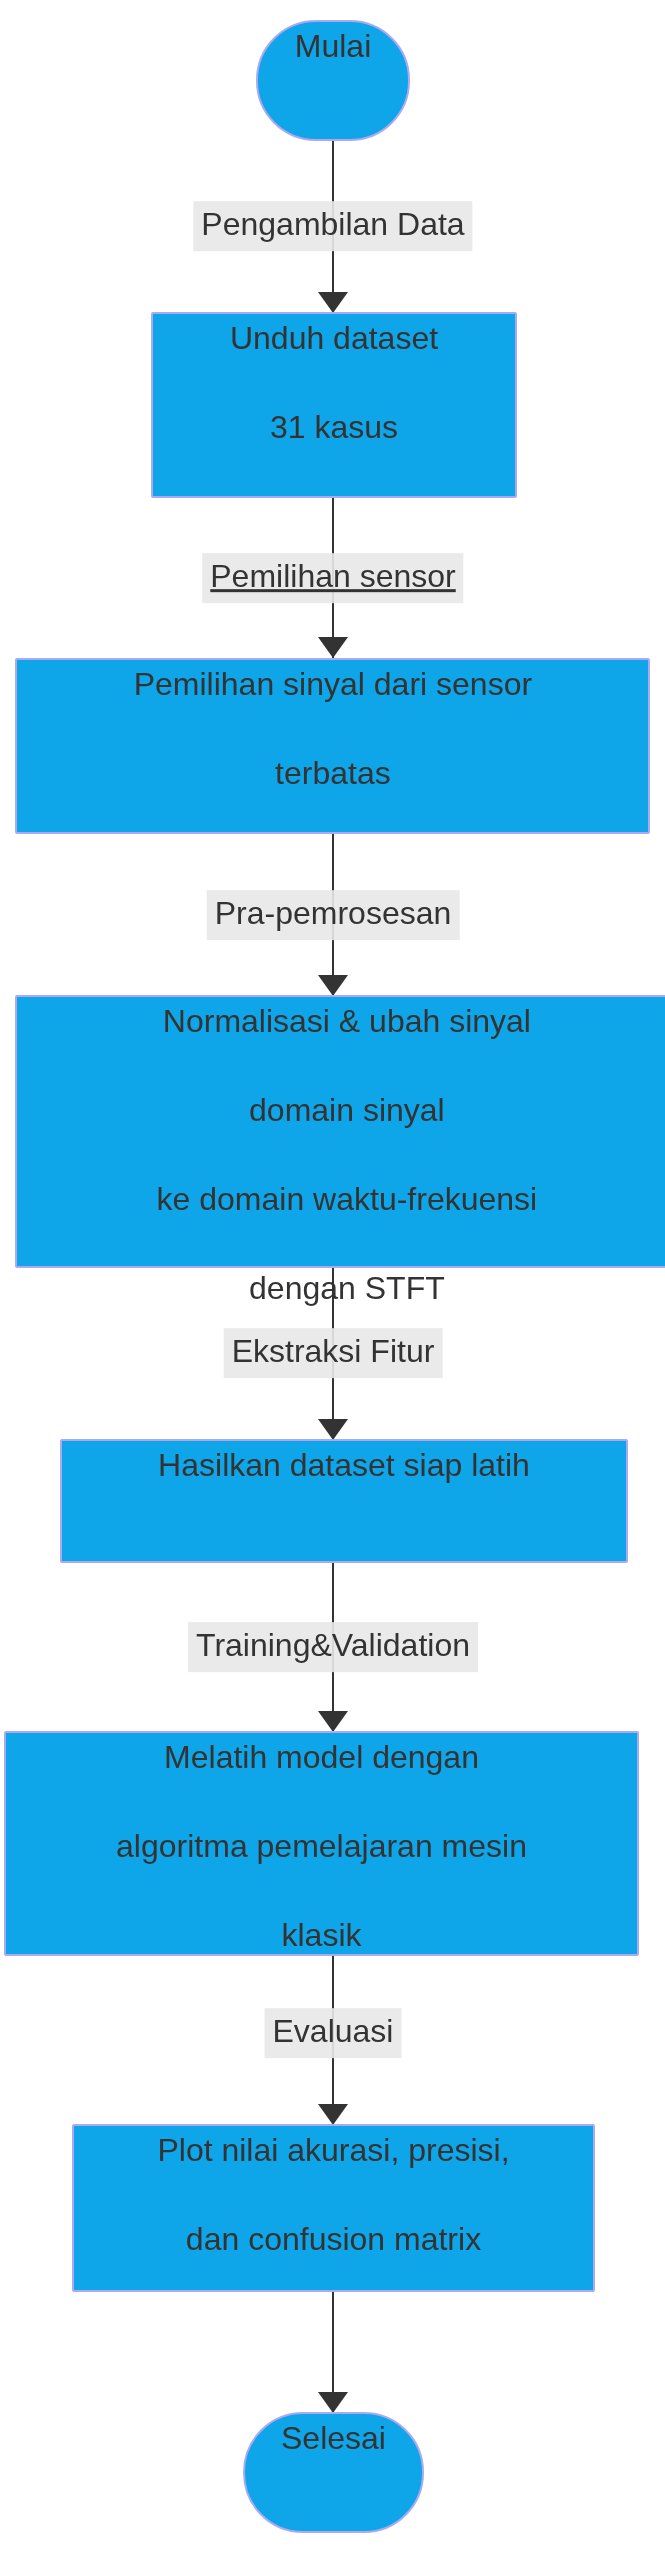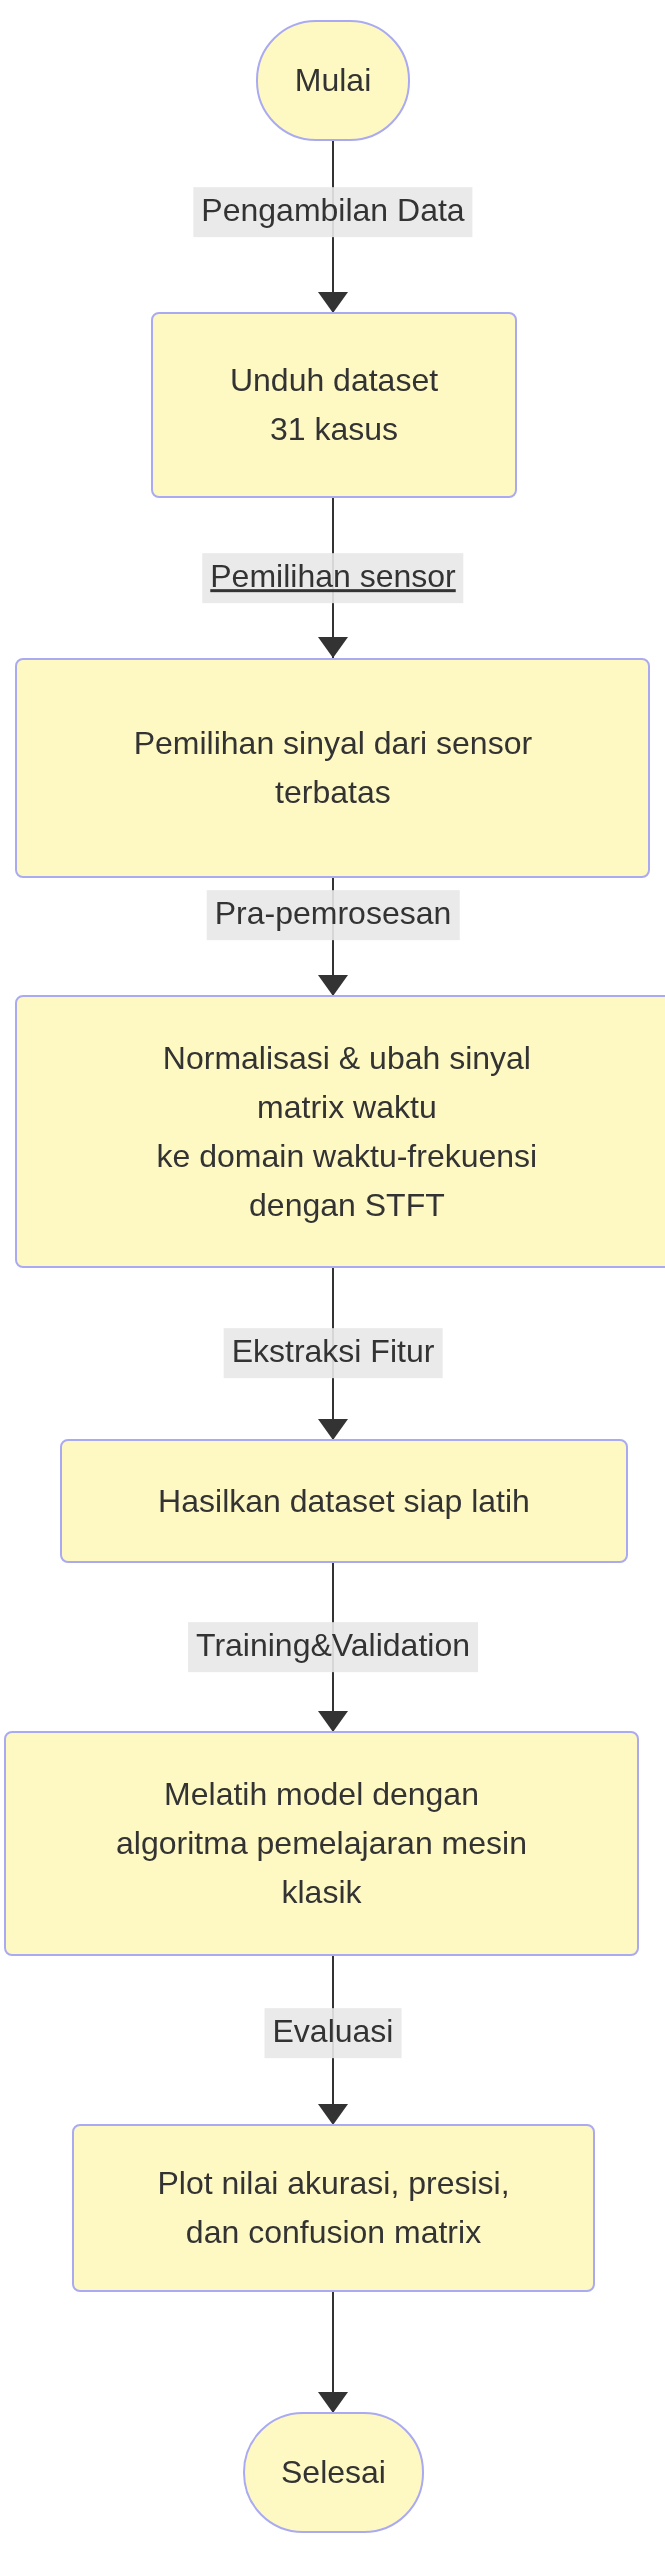--- a/index.html
+++ b/index.html
@@ -12,33 +12,32 @@
     width: 666px;
     height: 2576px;
     background: #ffffff;
     font-family: "Liberation Sans", sans-serif;
     color: #333333;
     overflow: hidden;
   }
   .node {
     position: absolute;
     box-sizing: border-box;
-    background: #fef9c3;
+    background: #0ea5e9;
     border: 2px solid #AAAAF2;
     display: flex;
     flex-direction: column;
-    justify-content: center;
     align-items: center;
     text-align: center;
     font-size: 32px;
     line-height: 49px;
     color: #333333;
     z-index: 3;
   }
-  .rect { border-radius: 8px; }
+  .rect { border-radius: 2px; gap: 40px; }
   .stadium { border-radius: 60px; }
   .flow-line {
     position: absolute;
     left: 332px;
     width: 2px;
     background: #333333;
     z-index: 1;
   }
   .arrowhead {
     position: absolute;
@@ -68,43 +67,43 @@
 <body>
 
 <div id="canvas">
 
   <div class="node stadium" style="top:20px; left:256px; width:154px; height:121px;">
     <div>Mulai</div>
   </div>
 
   <div class="flow-line" style="top:141px; height:171px;"></div>
   <div class="arrowhead" style="top:292px;"></div>
-  <div class="edge-label" style="top:212px;">Pengambilan Data</div>
+  <div class="edge-label" style="top:226px;">Pengambilan Data</div>
 
   <div class="node rect" style="top:312px; left:151px; width:366px; height:186px;">
     <div>Unduh dataset</div>
     <div>31 kasus</div>
   </div>
 
   <div class="flow-line" style="top:498px; height:160px;"></div>
   <div class="arrowhead" style="top:637px;"></div>
   <div class="edge-label" style="top:578px;text-decoration:underline;">Pemilihan sensor</div>
 
-  <div class="node rect" style="top:658px; left:15.4px; width:635px; height:220px;">
+  <div class="node rect" style="top:658px; left:15.4px; width:635px; height:176px;">
     <div>Pemilihan sinyal dari sensor</div>
     <div>terbatas</div>
   </div>
 
   <div class="flow-line" style="top:834px; height:161px;"></div>
   <div class="arrowhead" style="top:975px;"></div>
   <div class="edge-label" style="top:915px;">Pra-pemrosesan</div>
 
   <div class="node rect" style="top:995px; left:15.4px; width:663px; height:273px;">
     <div>Normalisasi &amp; ubah sinyal</div>
-    <div>matrix waktu</div>
+    <div>domain sinyal</div>
     <div>ke domain waktu-frekuensi</div>
     <div>dengan STFT</div>
   </div>
 
   <div class="flow-line" style="top:1268px; height:171px;"></div>
   <div class="arrowhead" style="top:1419px;"></div>
   <div class="edge-label" style="top:1353px;">Ekstraksi Fitur</div>
 
   <div class="node rect" style="top:1439px; left:60px; width:568px; height:124px;">
     <div>Hasilkan dataset siap latih</div>

